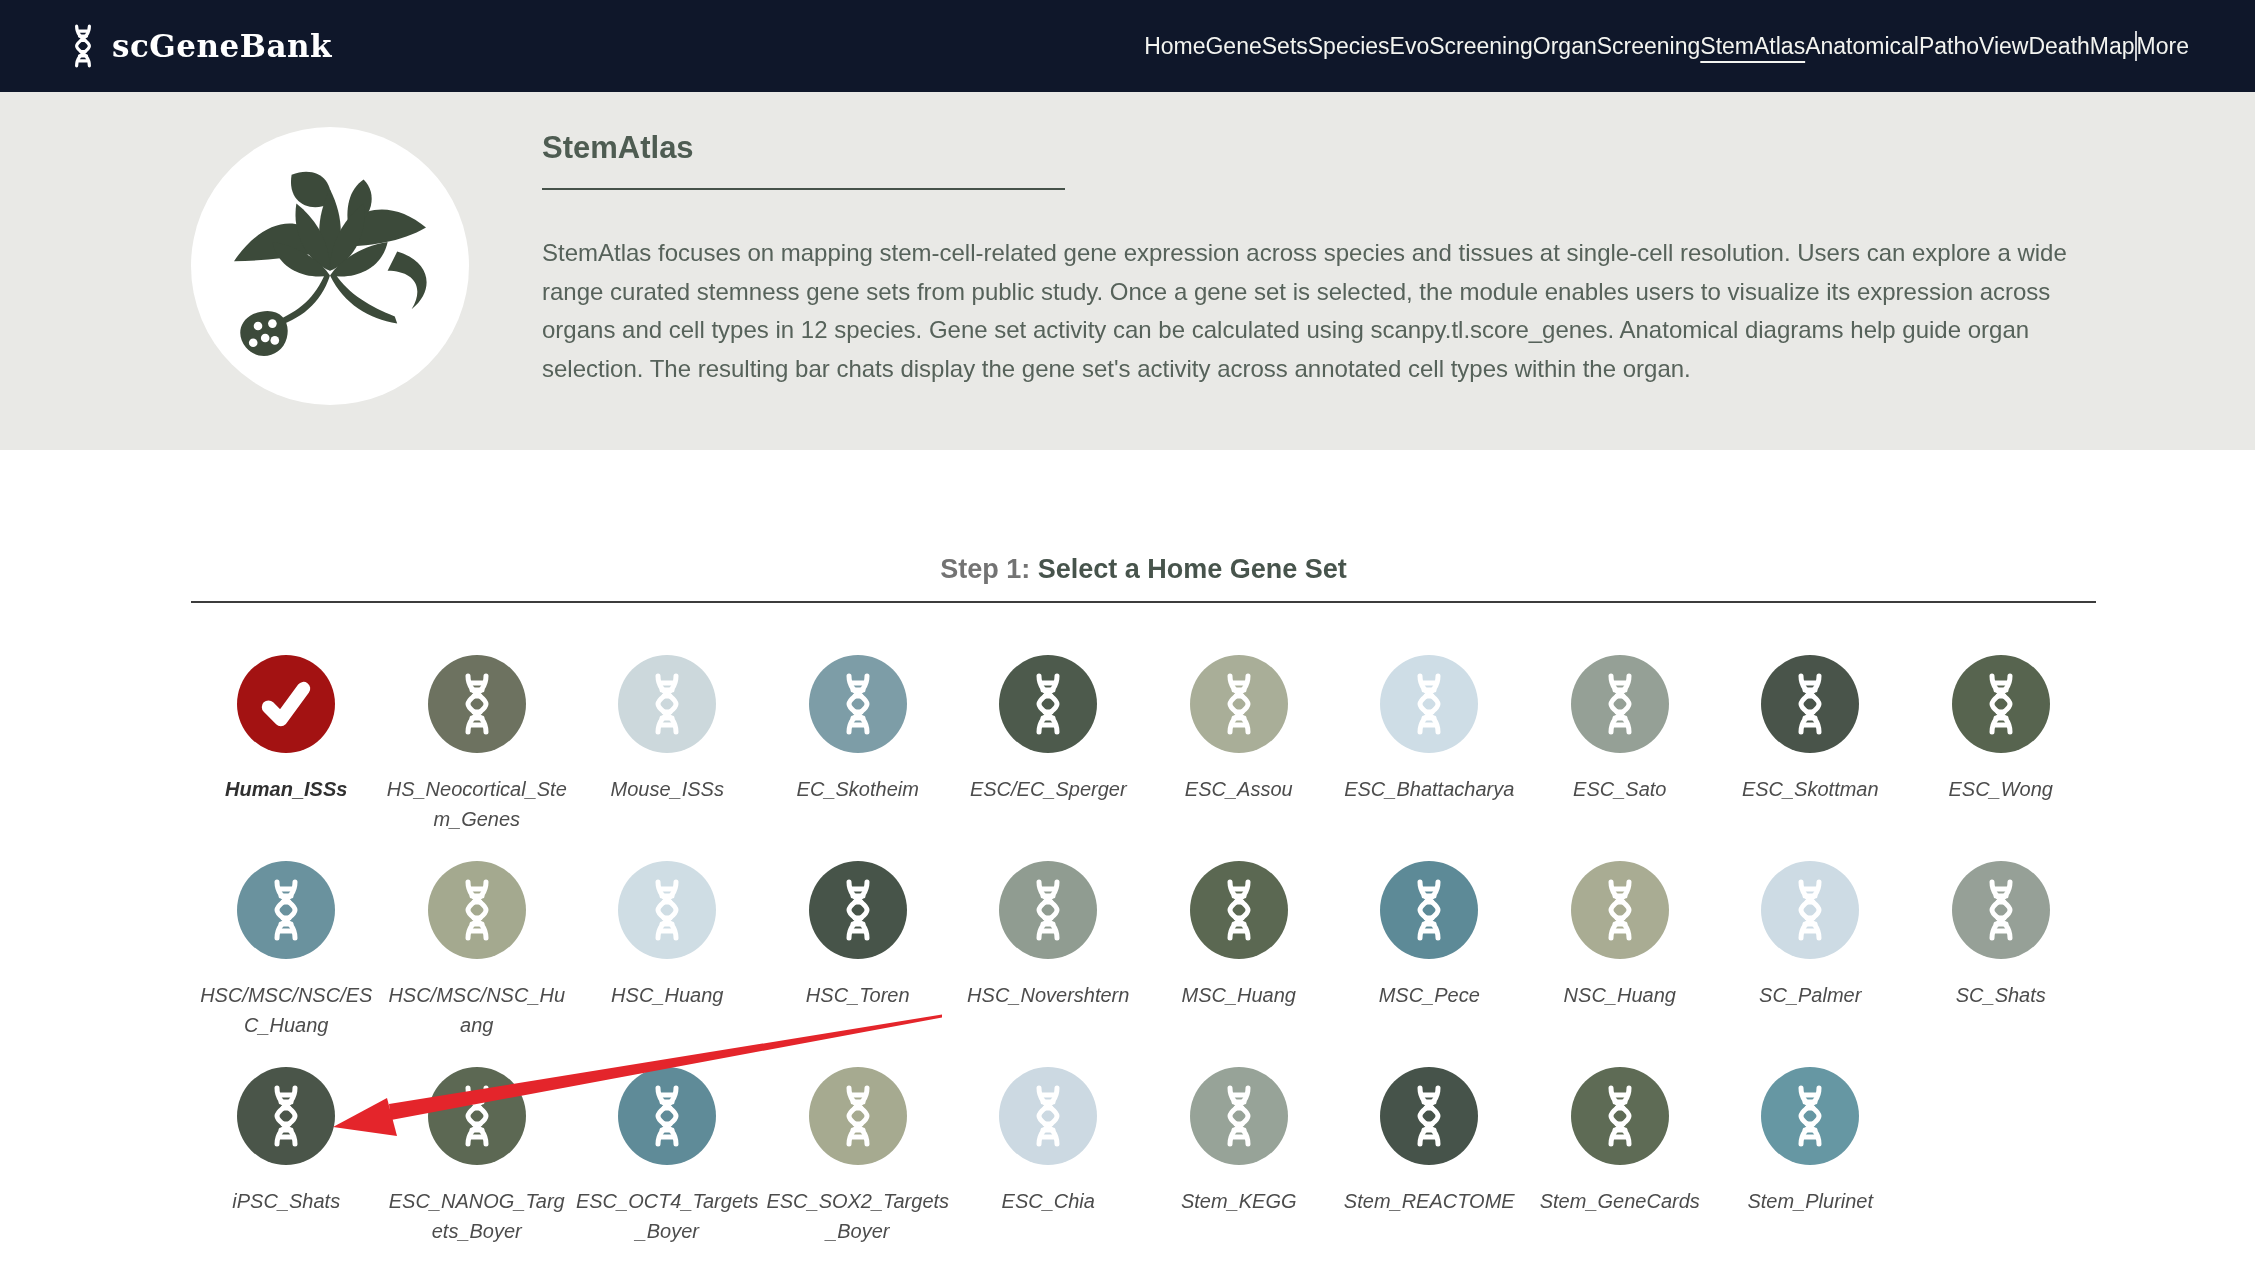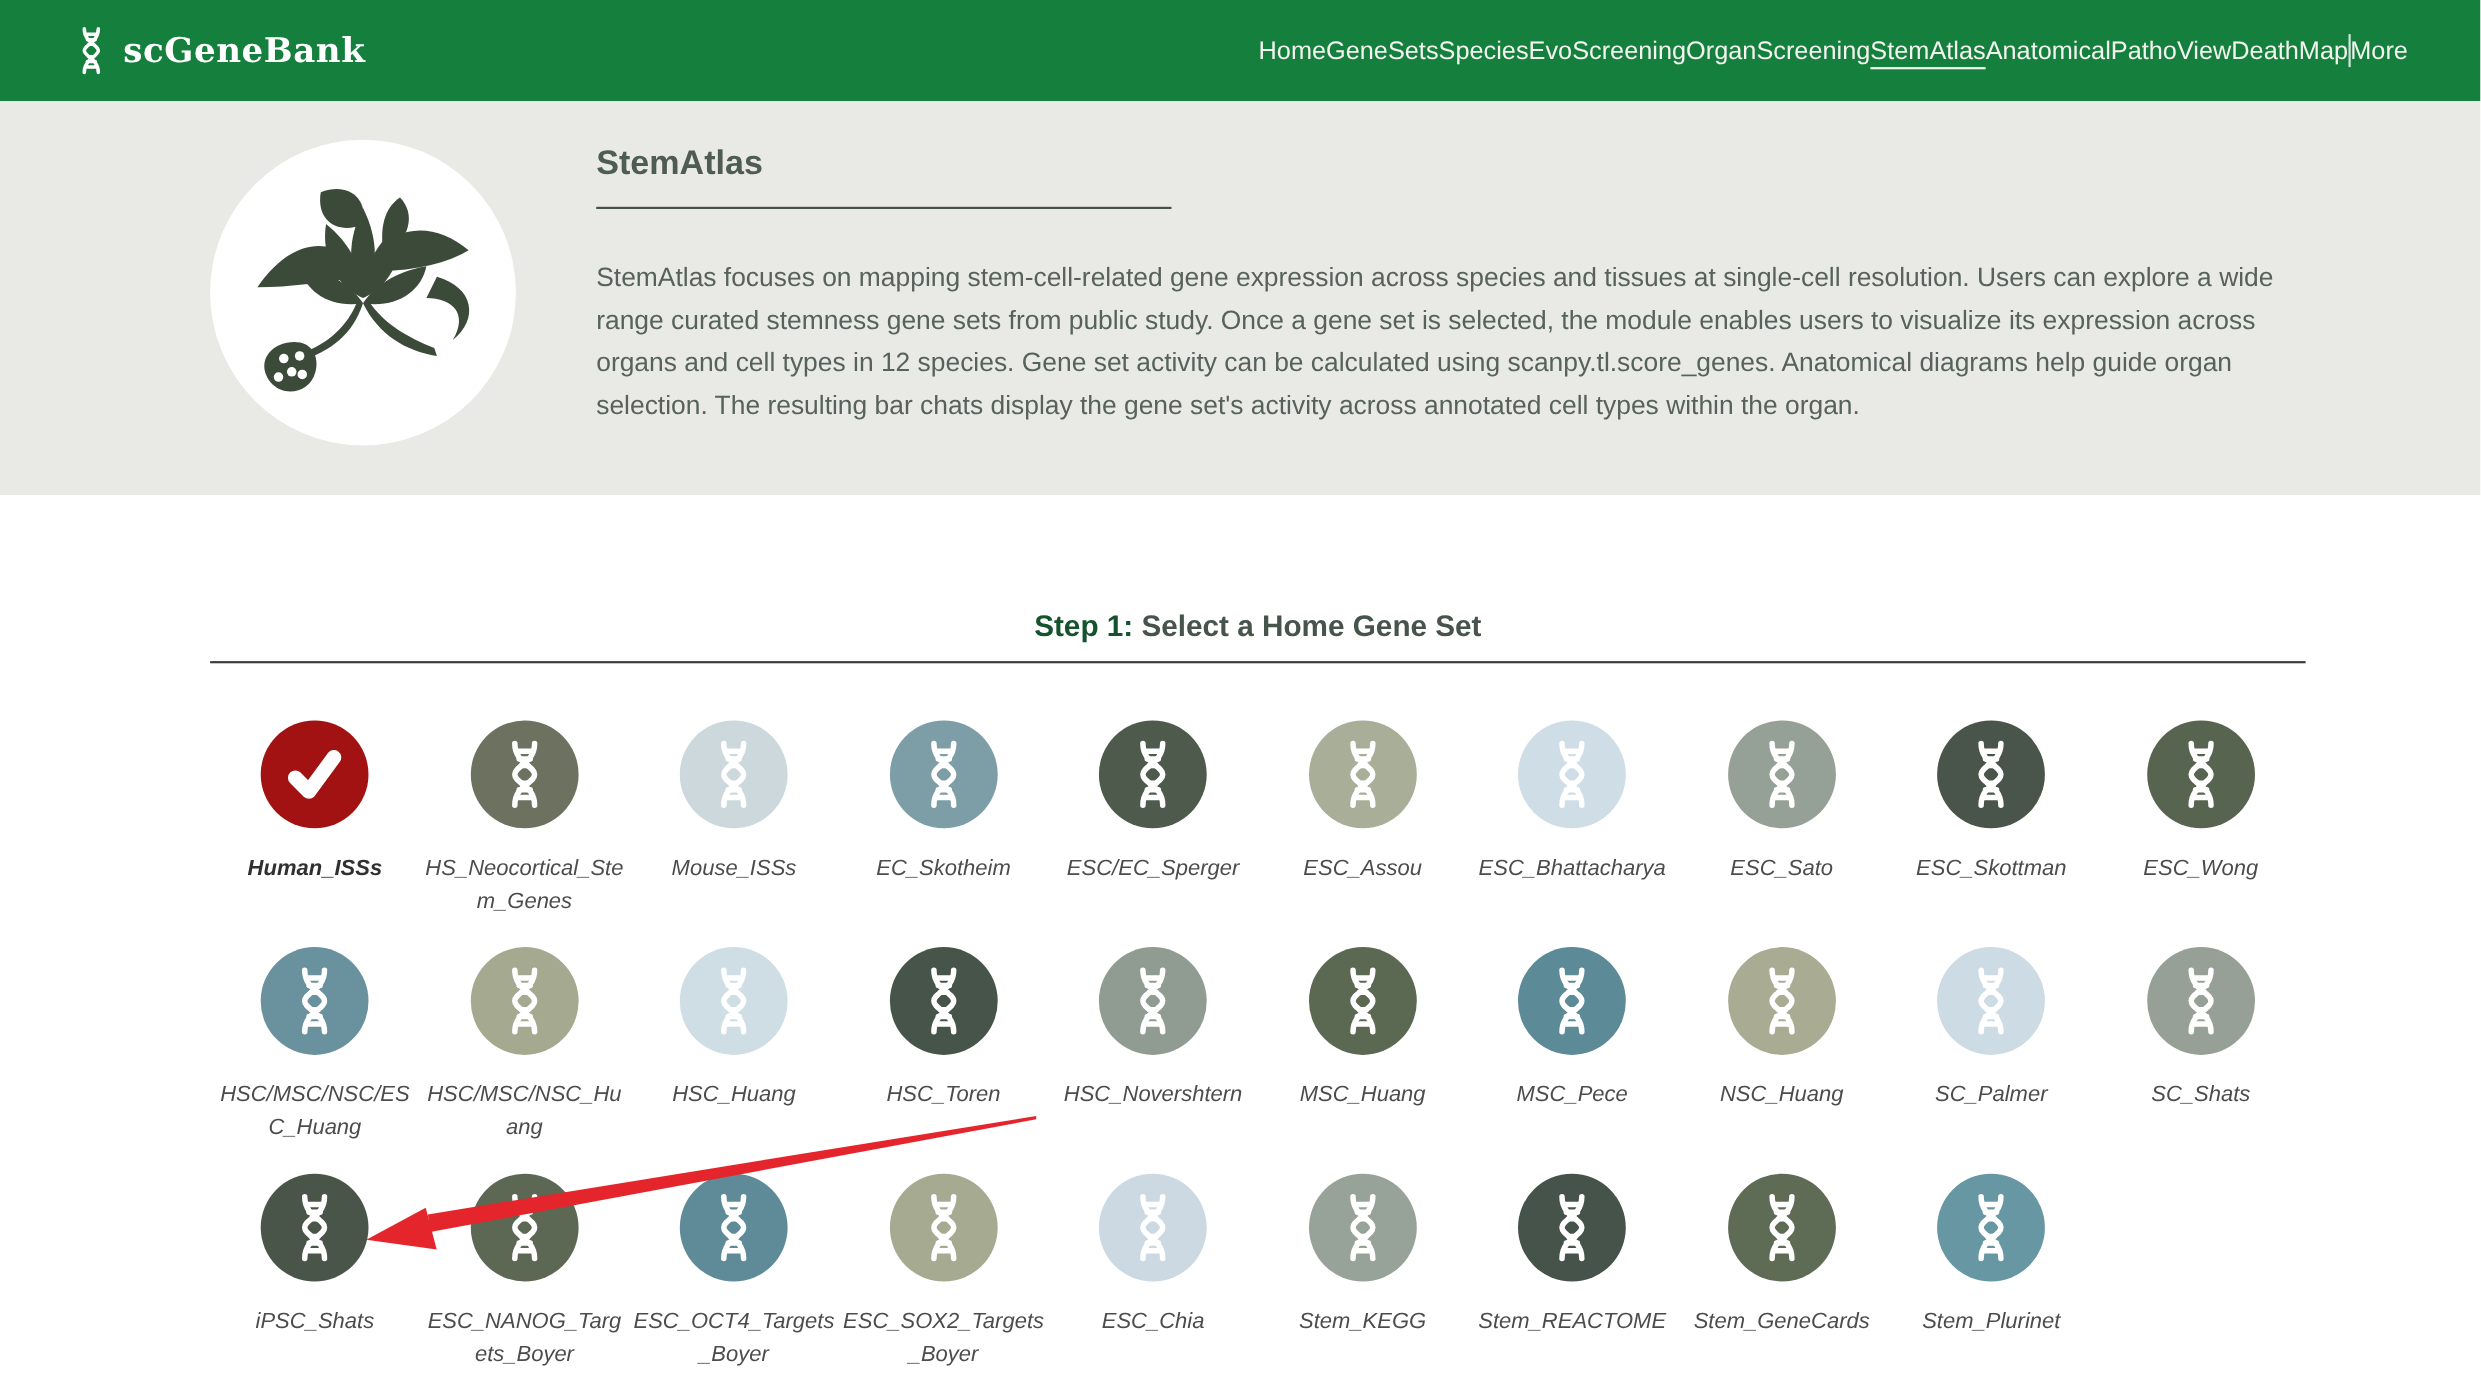--- a/index.html
+++ b/index.html
@@ -5,21 +5,21 @@
   * { box-sizing: border-box; }
   html,body { margin:0; padding:0; }
   body {
     width:2255px; height:1271px;
     font-family:"Liberation Sans", sans-serif;
     background:#ffffff; overflow:hidden;
   }
 
   
   .topnav {
-    height:92px; background:#15803d;
+    height:92px; background:#0f172a;
     display:flex; align-items:center;
     padding:0 66px;
   }
   .brand {
     display:flex; align-items:center; gap:12px;
     color:#ffffff; text-decoration:none;
     font-family:"DejaVu Serif", serif; font-weight:700; font-size:31px;
     letter-spacing:0.5px;
   }
   .brand svg { display:block; }
@@ -50,21 +50,21 @@
   .hero-desc {
     margin:44px 0 0 0; font-size:24px; line-height:38.5px; color:#56625a;
   }
 
   
   .content { position:relative; padding:0 0 40px 0; }
   .step-heading {
     margin:0 159px 0 191px; padding-top:104px;
     text-align:center; font-size:27px; font-weight:700; color:#47544c;
   }
-  .step-prefix { color:#14532d; }
+  .step-prefix { color:#737373; }
   .step-rule {
     margin:16px 159px 0 191px; height:0; border:none;
     border-top:2px solid #3c3c3c;
   }
   .arrow-overlay {
     position:absolute; left:0; top:450px; width:2255px; height:400px;
     pointer-events:none;
   }
 
   

